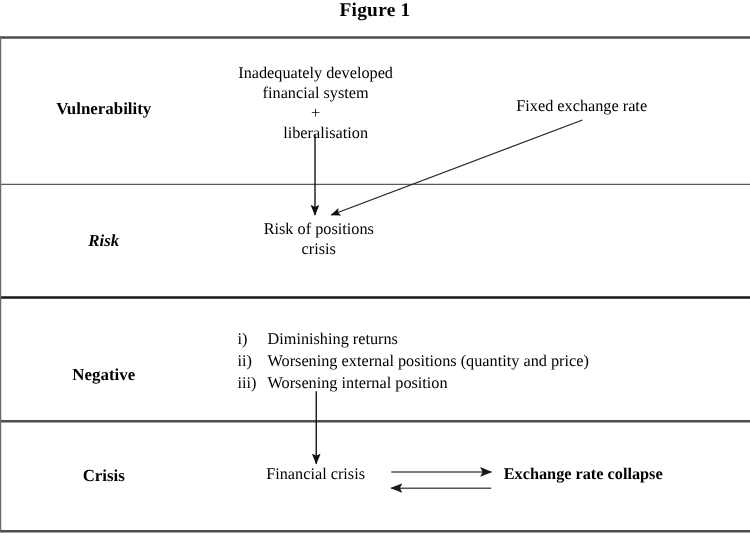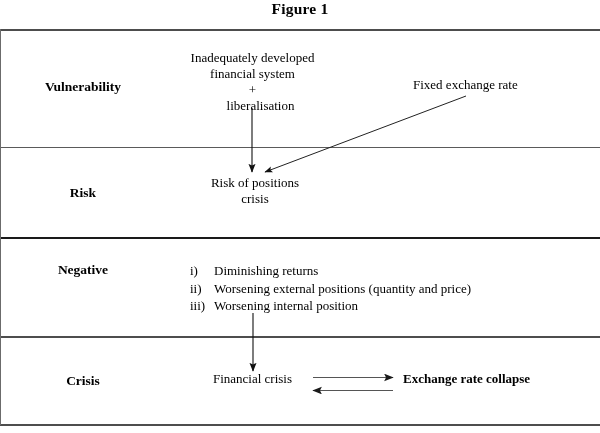--- a/index.html
+++ b/index.html
@@ -113,23 +113,23 @@
   <div class="hrule medium" style="top:336px;"></div>
   <div class="hrule medium" style="top:424px;"></div>
 
   <div class="vrule-left" style="top:29px;  height:118px;"></div>
   <div class="vrule-left" style="top:147px; height:91px;"></div>
   <div class="vrule-left" style="top:237px; height:100px;"></div>
   <div class="vrule-left" style="top:336px; height:89px;"></div>
 
   <div class="row-label" style="top:79px;text-align:center;">Vulnerability</div>
 
-  <div class="row-label" style="top:185px;">Risk</div>
+  <div class="row-label" style="top:185px;font-style:italic;">Risk</div>
 
-  <div class="row-label" style="top:262px;font-family:Liberation Serif, serif;">Negative</div>
+  <div class="row-label" style="top:292px;font-family:Liberation Serif, serif;">Negative</div>
 
   <div class="row-label" style="top:373px;">Crisis</div>
 
   <div class="block center" style="left:160px; top:66px; width:185px;">financial system</div>
   <div class="block center" style="left:160px; top:50px; width:185px;">Inadequately developed</div>
   <div class="block center" style="left:160px; top:82px; width:185px;">+</div>
   <div class="block center" style="left:168px; top:98px; width:185px;">liberalisation</div>
 
   <div class="block left" style="left:413px; top:77px; width:180px;">Fixed exchange rate</div>
 

